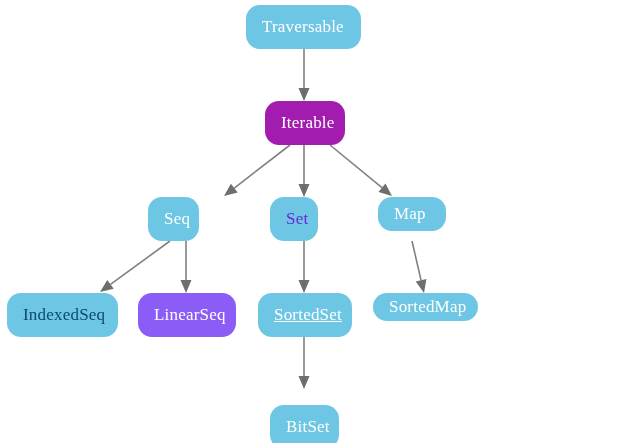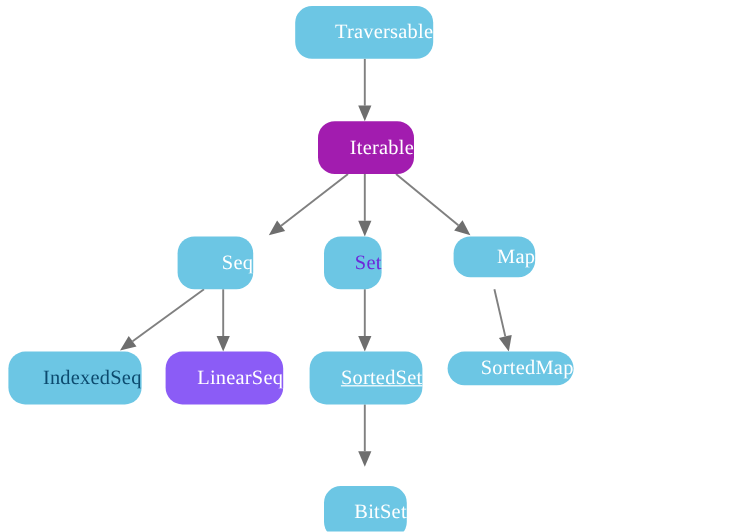--- a/index.html
+++ b/index.html
@@ -26,28 +26,29 @@
     top: 0;
     width: 629px;
     height: 443px;
     pointer-events: none;
   }
   .node {
     position: absolute;
     box-sizing: border-box;
     display: flex;
     align-items: center;
-    justify-content: flex-end;
+    justify-content: flex-start;
     border-radius: 14px;
     color: #ffffff;
     font-size: 17px;
     line-height: 1;
     letter-spacing: 0.2px;
     white-space: nowrap;
     user-select: none;
+    padding-left: 16px;
   }
   .node-label {
     display: block;
     padding-bottom: 1px;
   }
 </style>
 </head>
 <body>
 
 <div id="diagram">
@@ -89,21 +90,21 @@
         <polygon points="304,389 298.5,376 309.5,376" fill="#6e6e6e"></polygon>
       </g>
     </svg>
   <div id="node-layer">
       <div class="node" style="left: 246px; top: 5px; width: 115px; height: 44px; background: rgb(108, 198, 228); color: rgb(255, 255, 255);">
         <span class="node-label">Traversable</span>
       </div>
       <div class="node" style="left: 265px; top: 101px; width: 80px; height: 44px; background: #a21caf; color: rgb(255, 255, 255);">
         <span class="node-label">Iterable</span>
       </div>
-      <div class="node" style="left: 148px; top: 197px; width: 63px; height: 44px; background: rgb(108, 198, 228); color: rgb(255, 255, 255);">
+      <div class="node" style="left: 148px; top: 197px; width: 51px; height: 44px; background: rgb(108, 198, 228); color: rgb(255, 255, 255);">
         <span class="node-label">Seq</span>
       </div>
       <div class="node" style="left: 270px; top: 197px; width: 48px; height: 44px; background: rgb(108, 198, 228); color: #6d28d9;">
         <span class="node-label">Set</span>
       </div>
       <div class="node" style="left: 378px; top: 197px; width: 68px; height: 34px; background: rgb(108, 198, 228); color: rgb(255, 255, 255);">
         <span class="node-label">Map</span>
       </div>
       <div class="node" style="left: 7px; top: 293px; width: 111px; height: 44px; background: rgb(108, 198, 228); color: #0c4a6e;">
         <span class="node-label">IndexedSeq</span>

